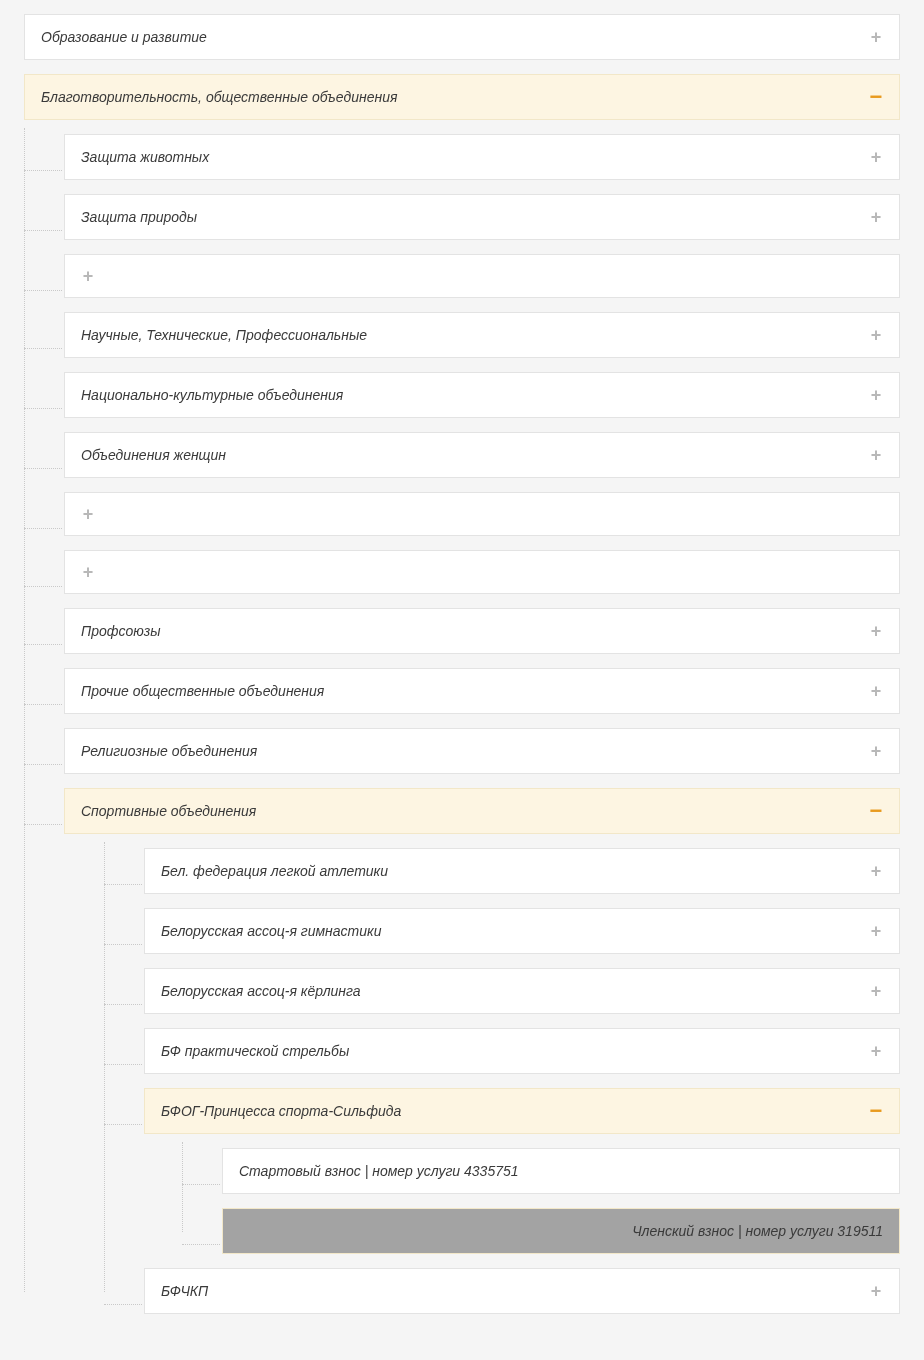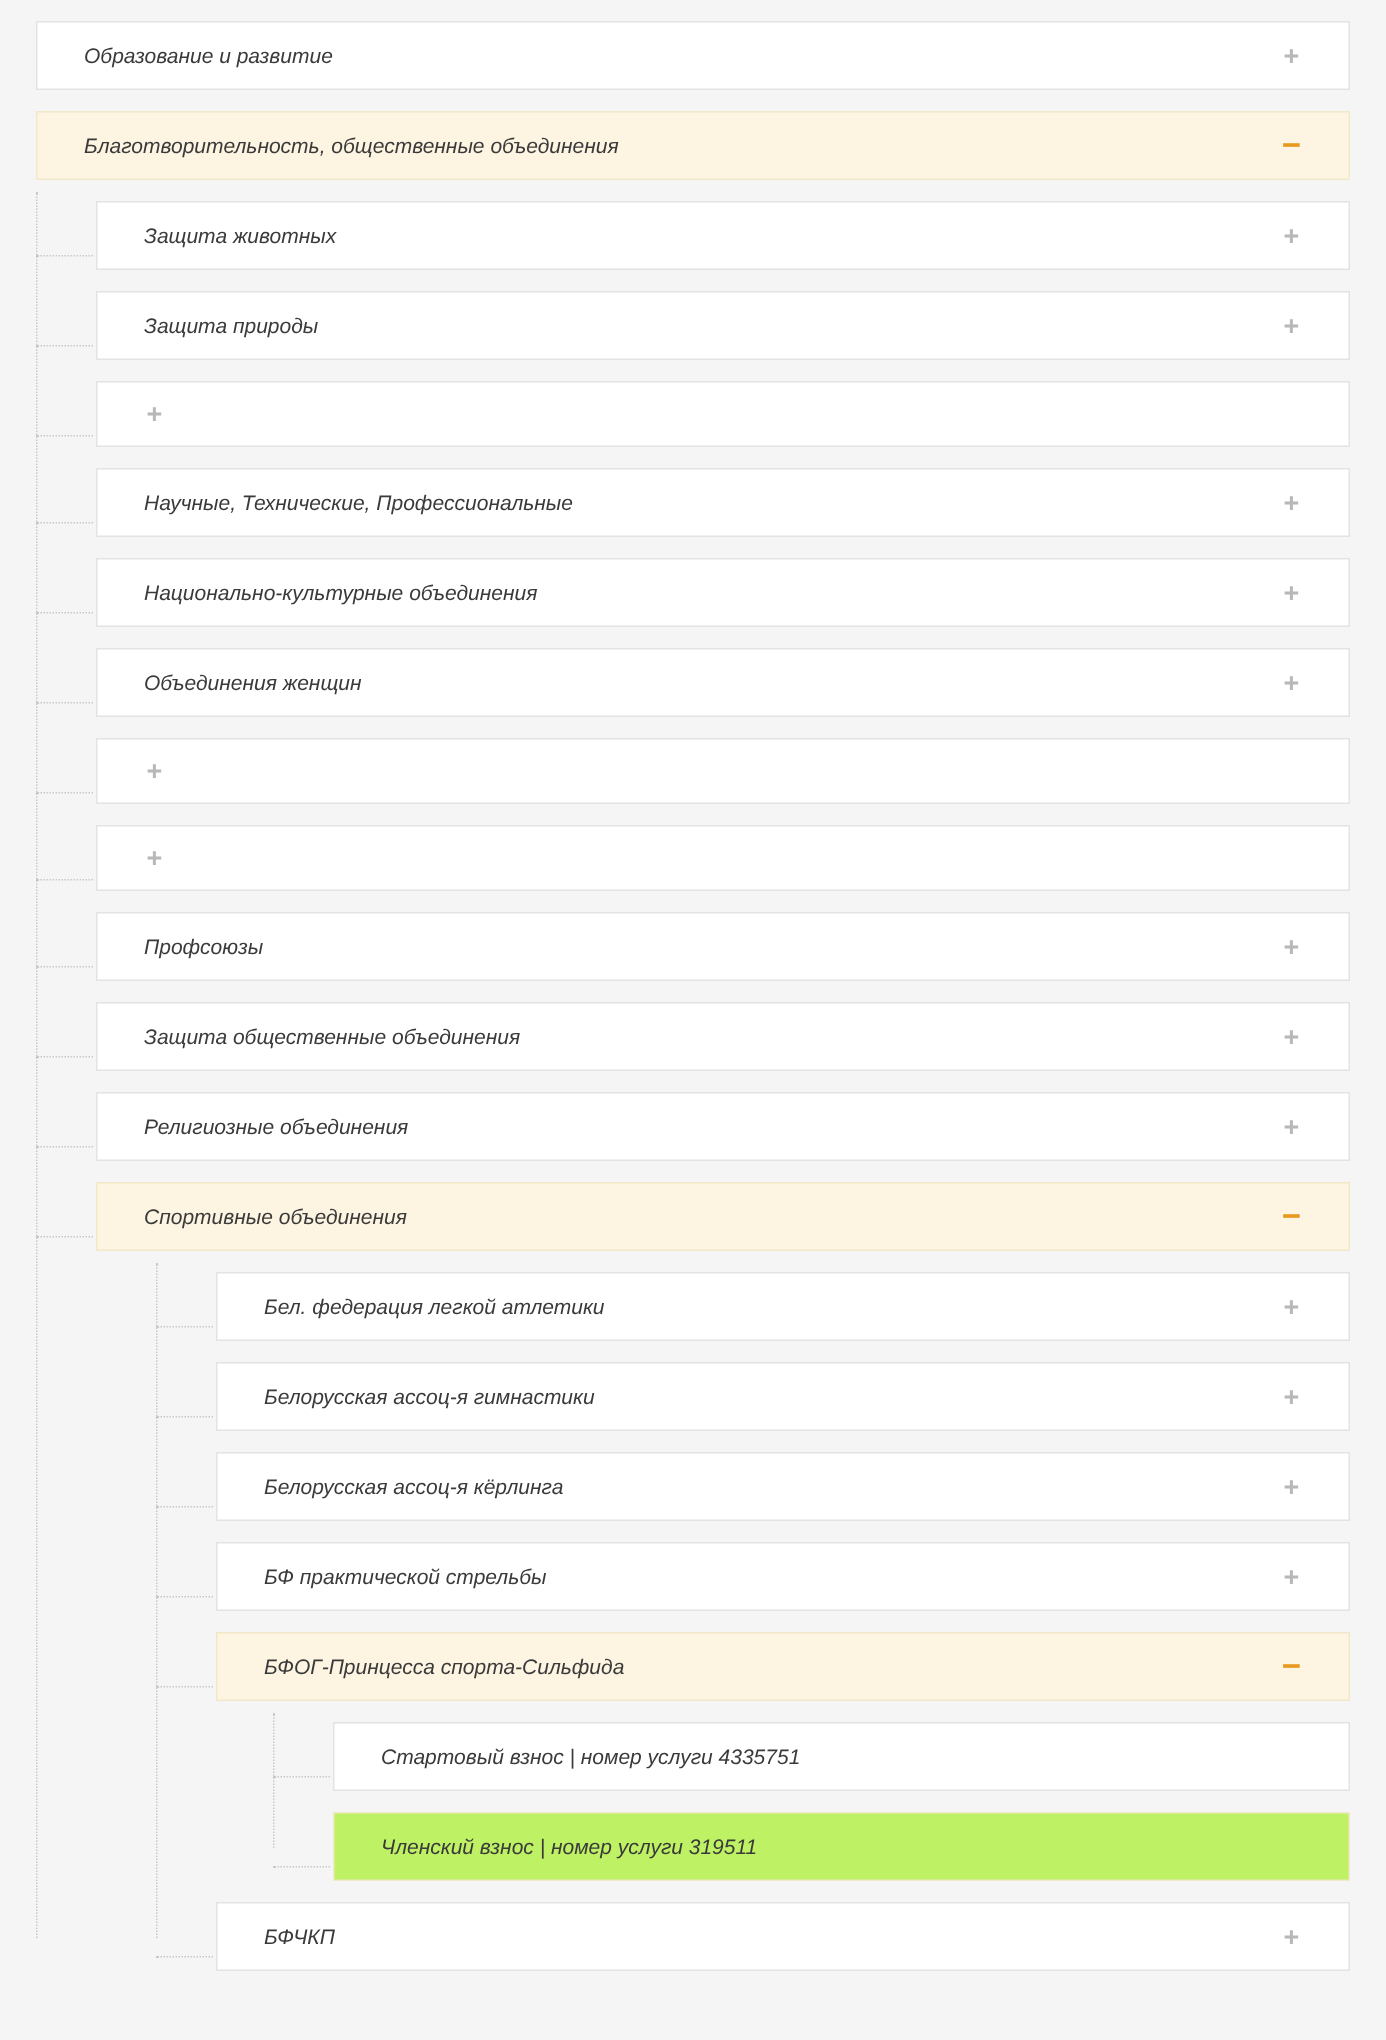--- a/index.html
+++ b/index.html
@@ -15,35 +15,36 @@
   .tree-root { padding: 0 24px; }
   .node {
     position: relative;
   }
   .row {
     display: flex;
     align-items: center;
     justify-content: space-between;
     background: #fff;
     border: 1px solid #e3e3e3;
-    padding: 14px 31px;
+    padding: 14px 16px;
     margin-top: 14px;
     cursor: pointer;
   }
   .row.expanded {
     background: #fdf5e2;
     border-color: #f2e7c8;
     gap: 24px;
   }
   .row.leaf {
     cursor: pointer;
   }
   .row.selected {
-    background: #bef264;
+    background: #a3a3a3;
     border-color: #f2e7c8;
+    text-align: right;
   }
   .label {
     flex: 1;
     color: #3a3a3a;
   }
   .icon {
     font-style: normal;
     font-weight: bold;
     font-size: 18px;
     line-height: 14px;
@@ -142,21 +143,21 @@
           </div>
         </div>
         <div class="node">
           <div class="row">
             <span class="label">Профсоюзы</span>
             <span class="icon plus">+</span>
           </div>
         </div>
         <div class="node">
           <div class="row">
-            <span class="label">Защита общественные объединения</span>
+            <span class="label">Прочие общественные объединения</span>
             <span class="icon plus">+</span>
           </div>
         </div>
         <div class="node">
           <div class="row">
             <span class="label">Религиозные объединения</span>
             <span class="icon plus">+</span>
           </div>
         </div>
         <div class="node">

